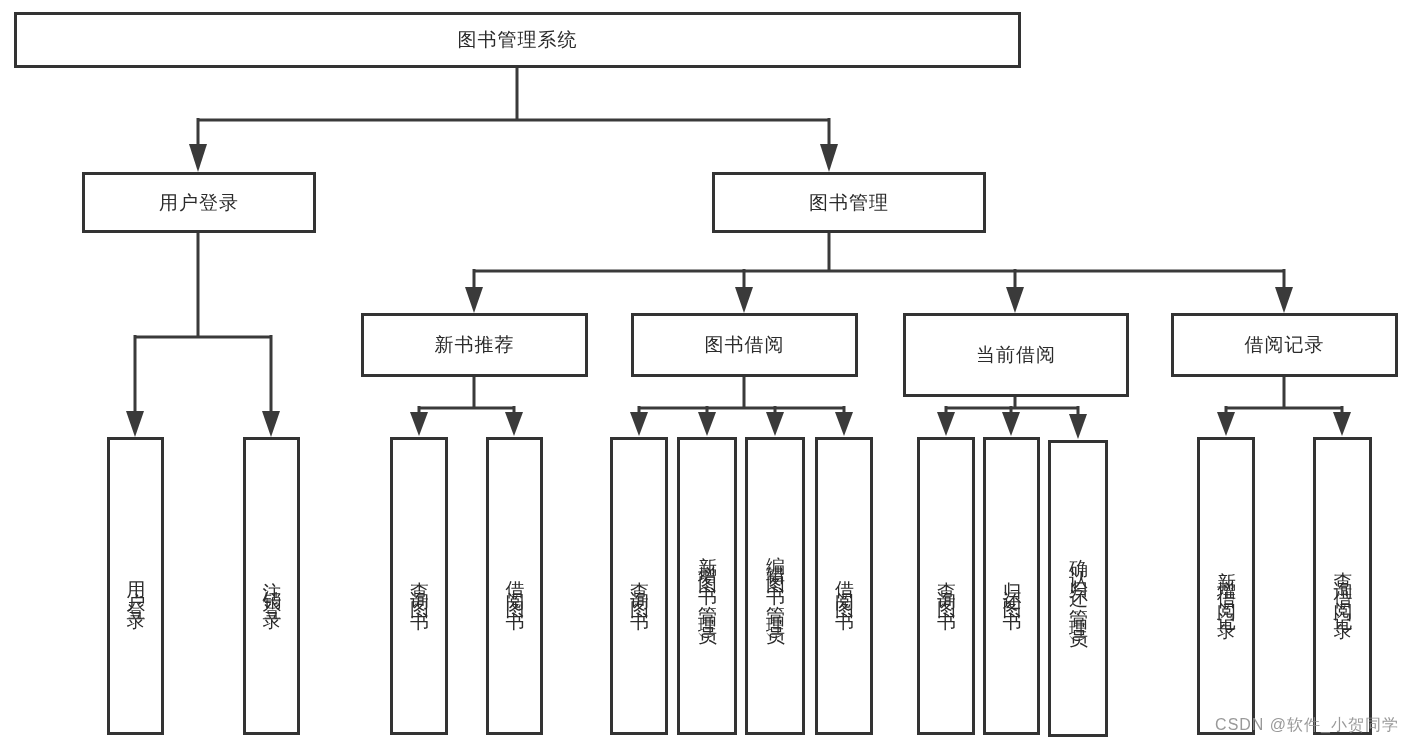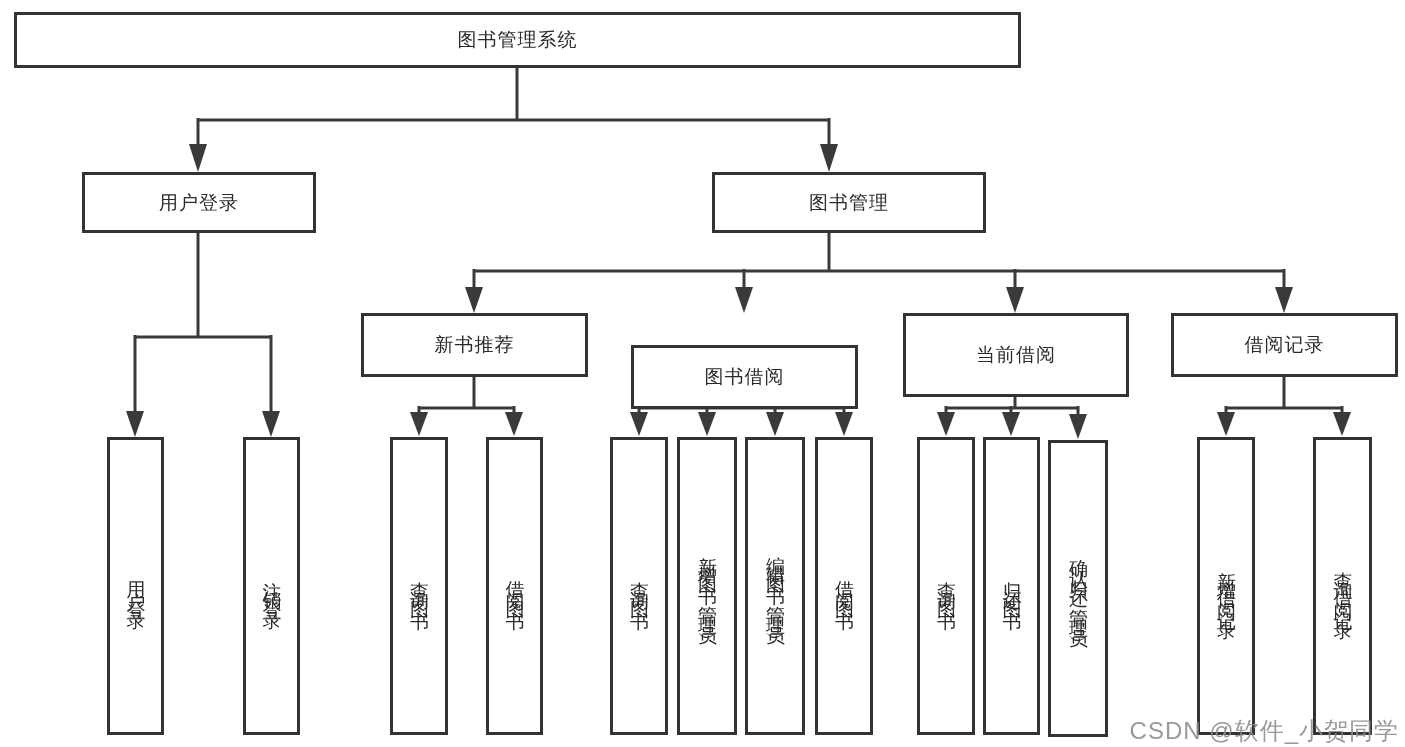--- a/index.html
+++ b/index.html
@@ -50,21 +50,21 @@
     writing-mode: vertical-rl;
     text-orientation: mixed;
     letter-spacing: 10px;
     line-height: 1.1;
     white-space: nowrap;
   }
   .watermark {
     position: absolute;
     top: 715px;
     right: 6px;
-    font-size: 24px;
+    font-size: 16px;
     color: #8e8e8e;
     opacity: 0.9;
     letter-spacing: 1px;
     z-index: 5;
     white-space: nowrap;
   }
 </style>
 </head>
 <body>
 
@@ -127,21 +127,21 @@
   <div class="box hbox" style="left:82px; top:172px; width:234px; height:61px;">
     <span>用户登录</span>
   </div>
   <div class="box hbox" style="left:712px; top:172px; width:274px; height:61px;">
     <span>图书管理</span>
   </div>
 
   <div class="box hbox" style="left:361px; top:313px; width:227px; height:64px;">
     <span>新书推荐</span>
   </div>
-  <div class="box hbox" style="left:631px; top:313px; width:227px; height:64px;margin-top:32px;">
+  <div class="box hbox" style="left:631px; top:313px; width:227px; height:64px;">
     <span>图书借阅</span>
   </div>
   <div class="box hbox" style="left:903px; top:313px; width:226px; height:84px;">
     <span>当前借阅</span>
   </div>
   <div class="box hbox" style="left:1171px; top:313px; width:227px; height:64px;">
     <span>借阅记录</span>
   </div>
 
   <div class="box vbox" style="left:107px; top:437px; width:57px; height:298px;">

